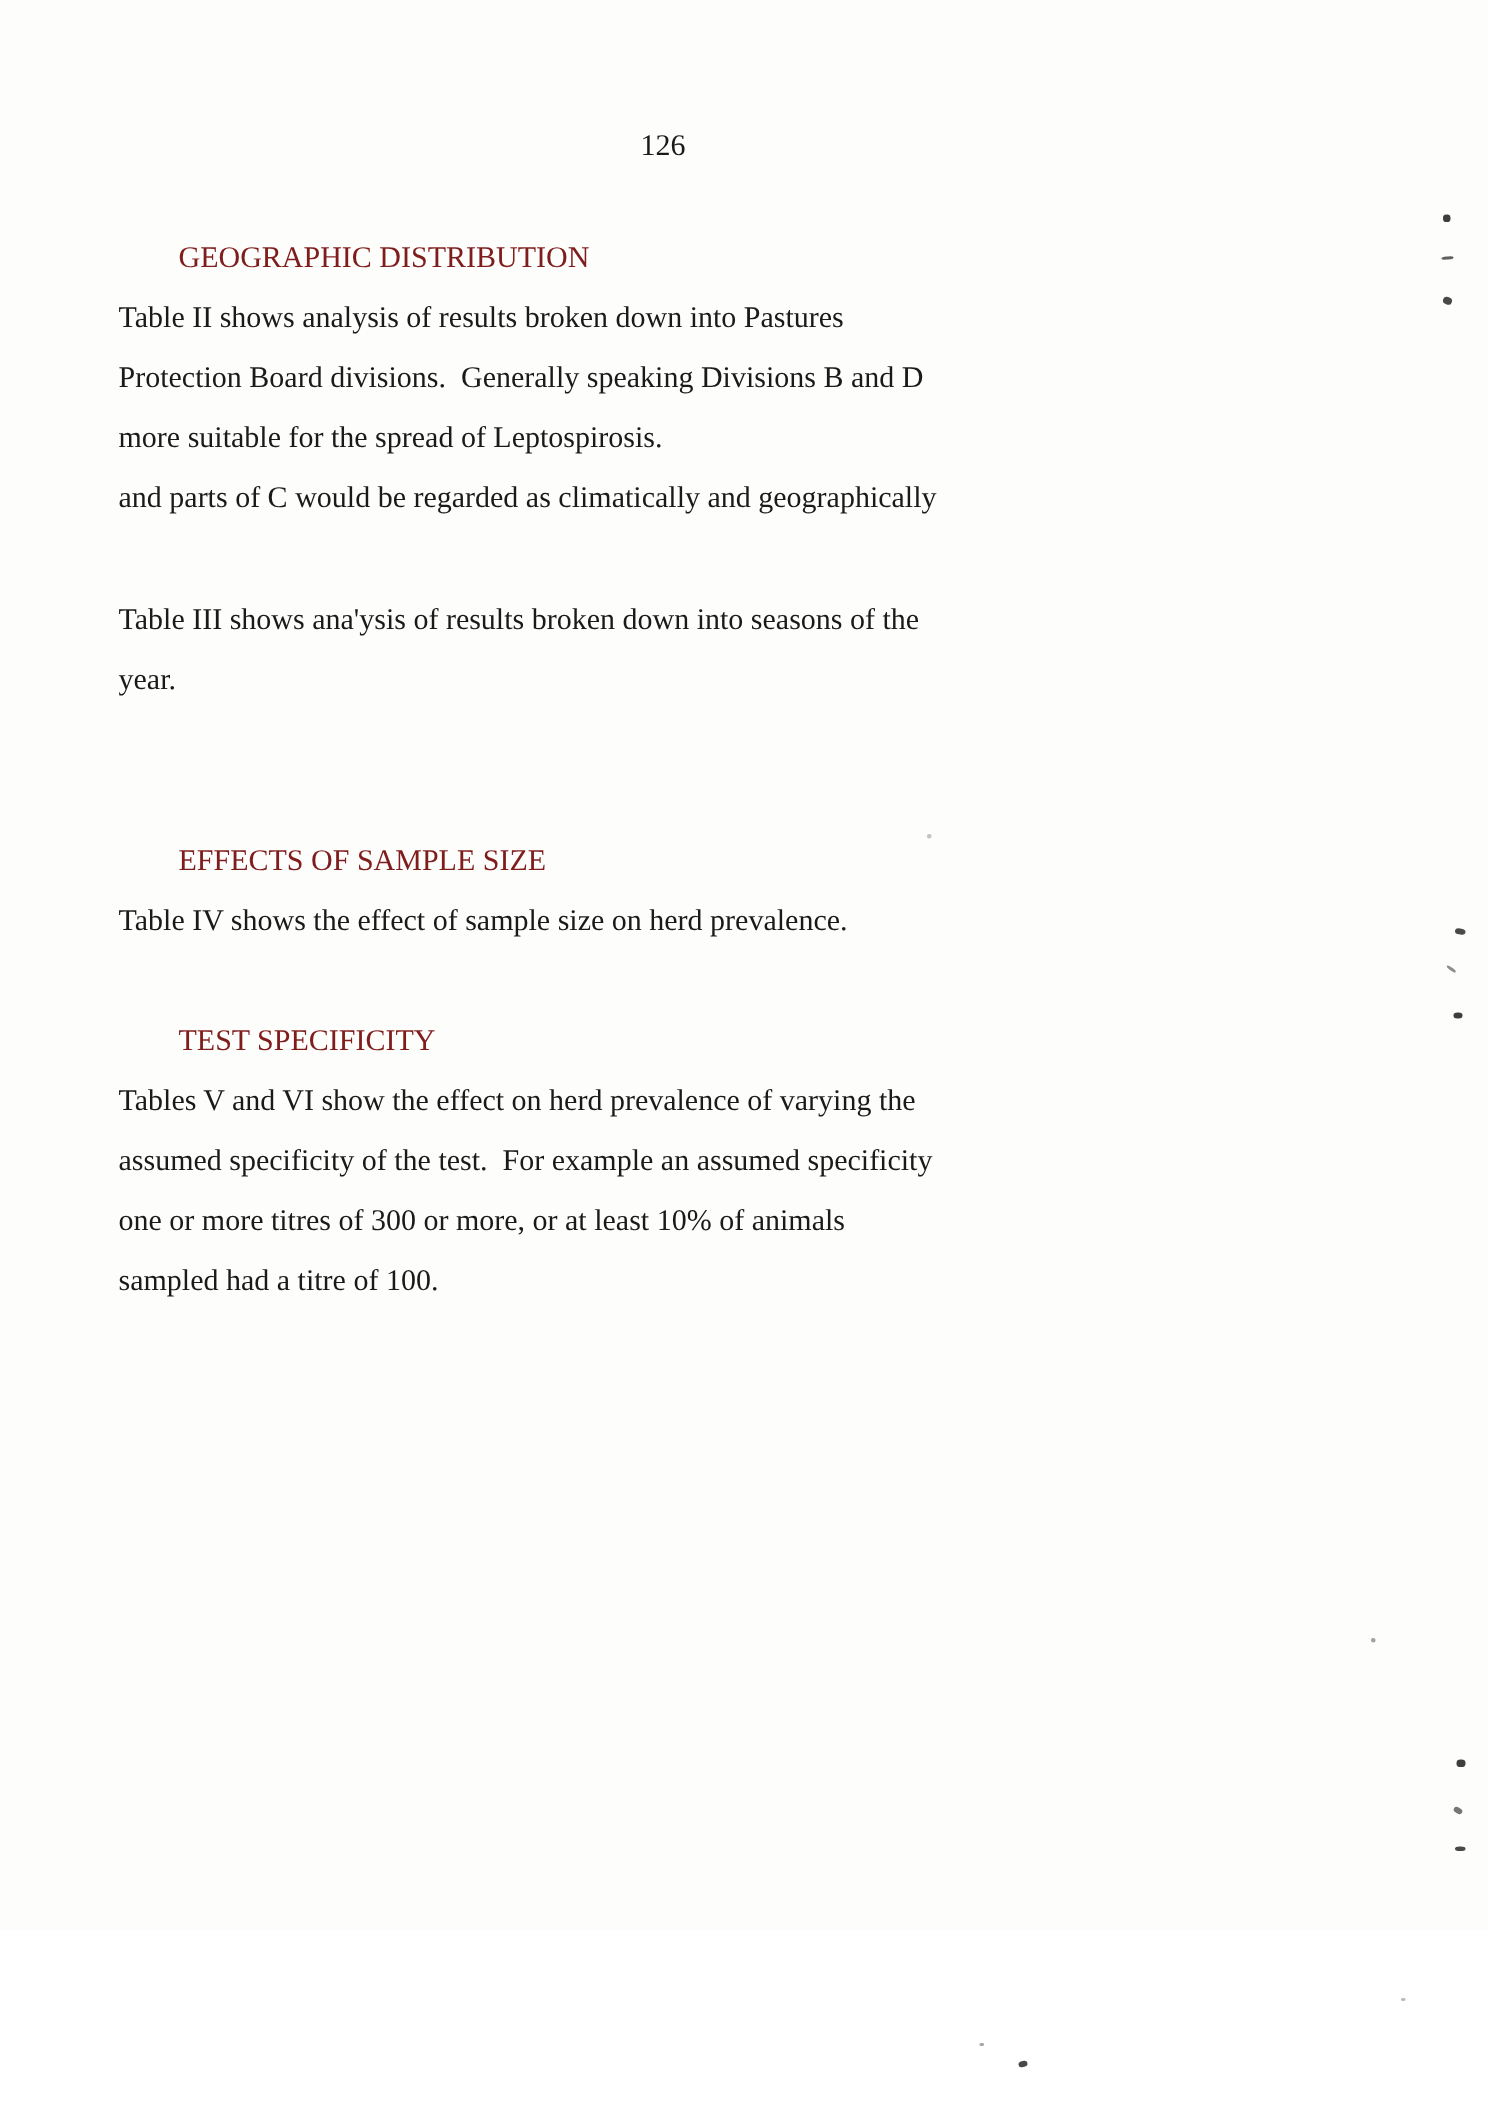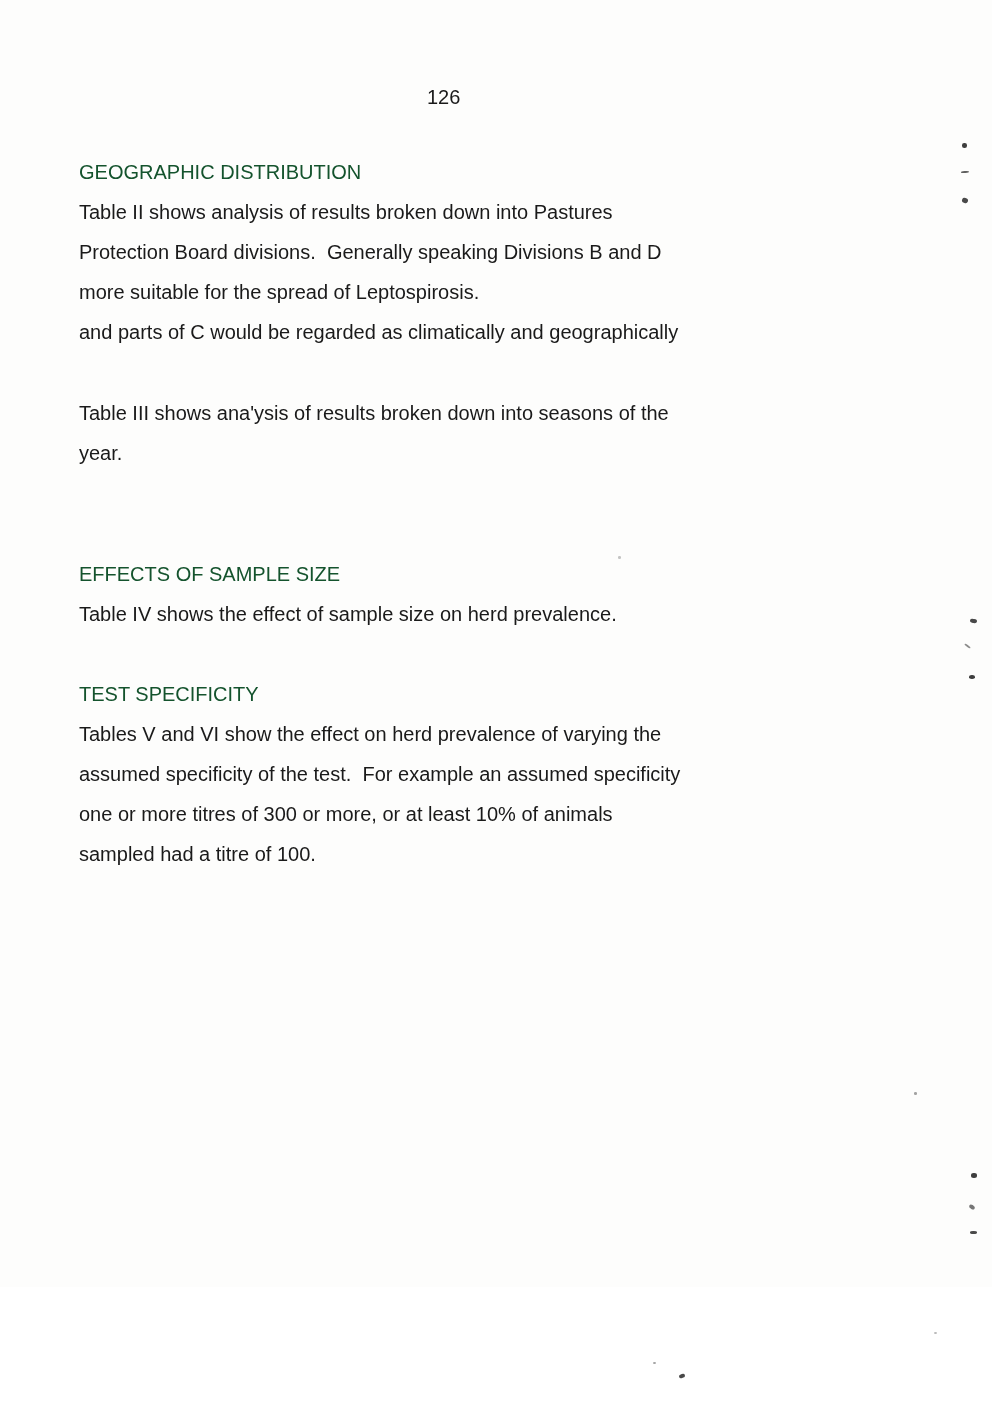--- a/index.html
+++ b/index.html
@@ -9,42 +9,43 @@
   body {
     width: 992px;
     height: 1404px;
     overflow: hidden;
   }
   .page {
     position: relative;
     width: 992px;
     height: 1287px;
     background: #fdfdfc;
-    font-family: Liberation Sans, sans-serif;
+    font-family: Liberation Serif, serif;
     color: #1a1a1a;
   }
   .pagenum {
     position: absolute;
     left: 427px;
     top: 77px;
     font-size: 20px;
     line-height: 40px;
     white-space: pre;
   }
   .sec {
     position: absolute;
     left: 79px;
   }
   .h, .ln {
     font-size: 20px;
     line-height: 40px;
     white-space: pre;
   }
   .h {
-    color: #14532d;
+    color: #7f1d1d;
+    margin-left: 40px;
   }
   .h-bold {
     font-weight: bold;
     text-shadow: 0.6px 0 0 #141414;
   }
   .speck {
     position: absolute;
     background: #1c1c1c;
     border-radius: 45%;
   }

